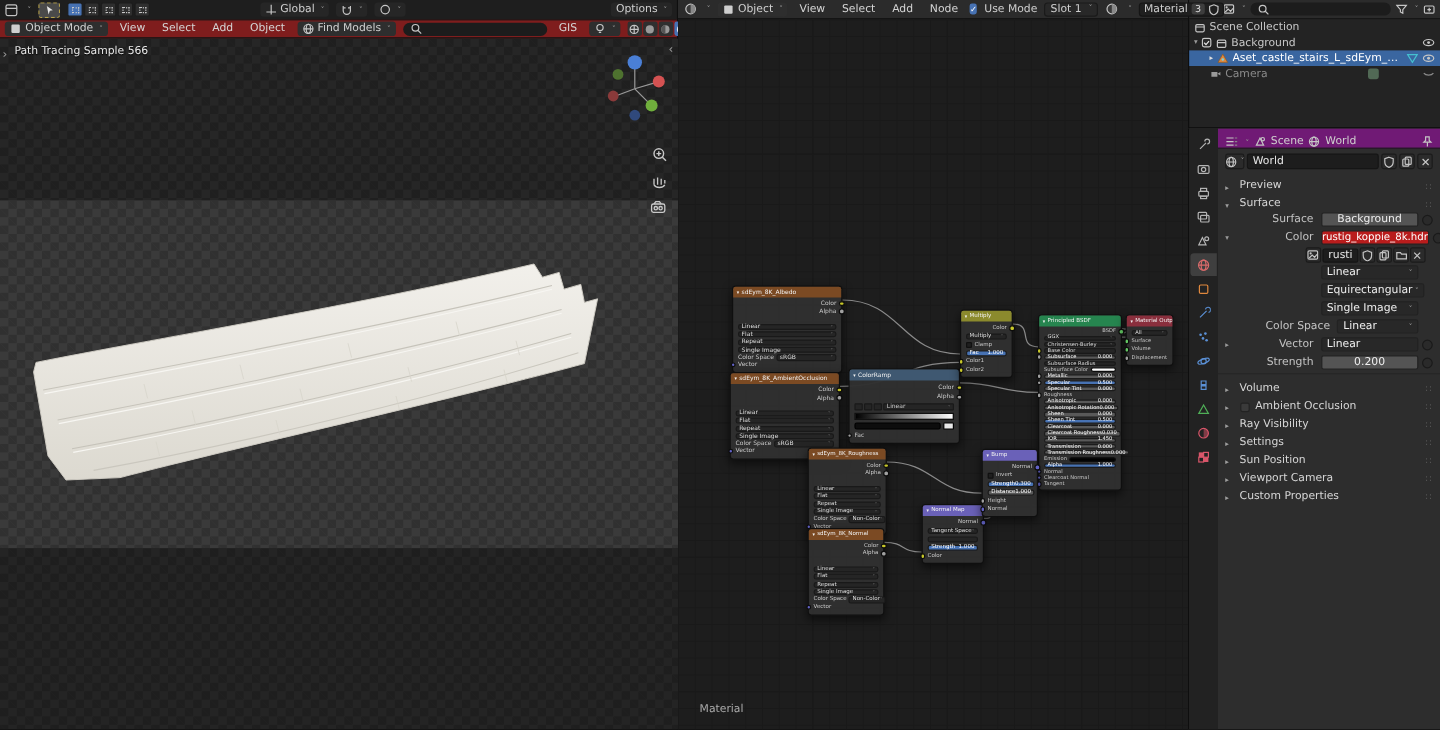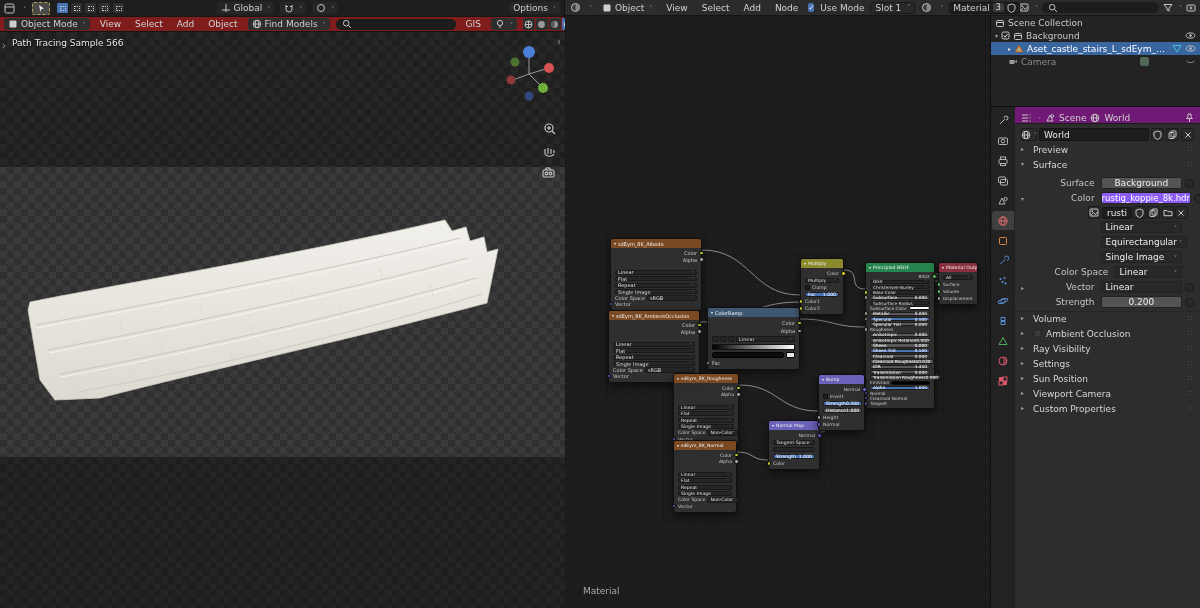--- a/index.html
+++ b/index.html
@@ -90,23 +90,23 @@
   #properties{position:absolute;left:990px;top:107px;width:210px;height:501px;background:#2d2d2d;border-left:1px solid #0e0e0e}
   #ptabs{position:absolute;left:0;top:0;width:24px;bottom:0;background:#222;display:flex;flex-direction:column;align-items:center;padding-top:4px;gap:1px}
   .ptab{width:22px;height:19px;display:flex;align-items:center;justify-content:center;border-radius:3px 0 0 3px}
   .ptab.active{background:#3f3f3f}
   #pcontent{position:absolute;left:24px;top:0;right:0;bottom:0;overflow:hidden}
   #p-header{display:flex;align-items:flex-end;gap:4px;height:17px;background:#701a75;border-bottom:1px solid #1a1a1a;padding:0 6px}
   .prow{display:flex;align-items:center;height:14px;margin:1px 6px}
   .prow .lbl{flex:0 0 46%;text-align:right;padding-right:6px;color:#c3c3c3}
   .pfield{flex:1;height:12px;background:#545454;border-radius:2px;border:1px solid #222;display:flex;align-items:center;justify-content:center;color:#eee}
   .pfield.dd{background:#282828;justify-content:space-between;padding:0 4px}
-  .pfield.blue{background:#8b5cf6;color:#fff;justify-content:flex-end}
+  .pfield.blue{background:#b91c1c;color:#fff;justify-content:flex-end}
   .decor{width:9px;height:9px;border-radius:50%;background:#2a2a2a;border:1px solid #1a1a1a;margin-left:3px;flex:0 0 auto}
-  .psec{display:flex;align-items:flex-start;gap:4px;height:15px;padding:0 6px;color:#d6d6d6}
+  .psec{display:flex;align-items:flex-end;gap:4px;height:15px;padding:0 6px;color:#d6d6d6}
   .psec .tri{font-size:6px;color:#9e9e9e;width:8px}
   .psec .drag{margin-left:auto;color:#555;font-size:8px;letter-spacing:1px}
   .dbrow{display:flex;align-items:center;gap:2px;height:15px;margin:3px 6px}
   .dbbtn{width:16px;height:13px;background:#2b2b2b;border:1px solid #1b1b1b;border-radius:2px;display:flex;align-items:center;justify-content:center;gap:1px}
   .dbname{flex:1;height:13px;background:#1d1d1d;border:1px solid #151515;border-radius:2px;display:flex;align-items:center;padding:0 4px;color:#e8e8e8}
   .sicon{width:13px;height:13px;background:#2b2b2b;border:1px solid #1b1b1b;border-radius:2px;display:flex;align-items:center;justify-content:center}
   .imgsubrow{display:flex;align-items:center;gap:1px;height:13px;margin:1px 6px 1px auto;width:106px;padding-right:6px}
   .hr{height:1px;background:#262626;margin:2px 0}
 </style>
 </head>

